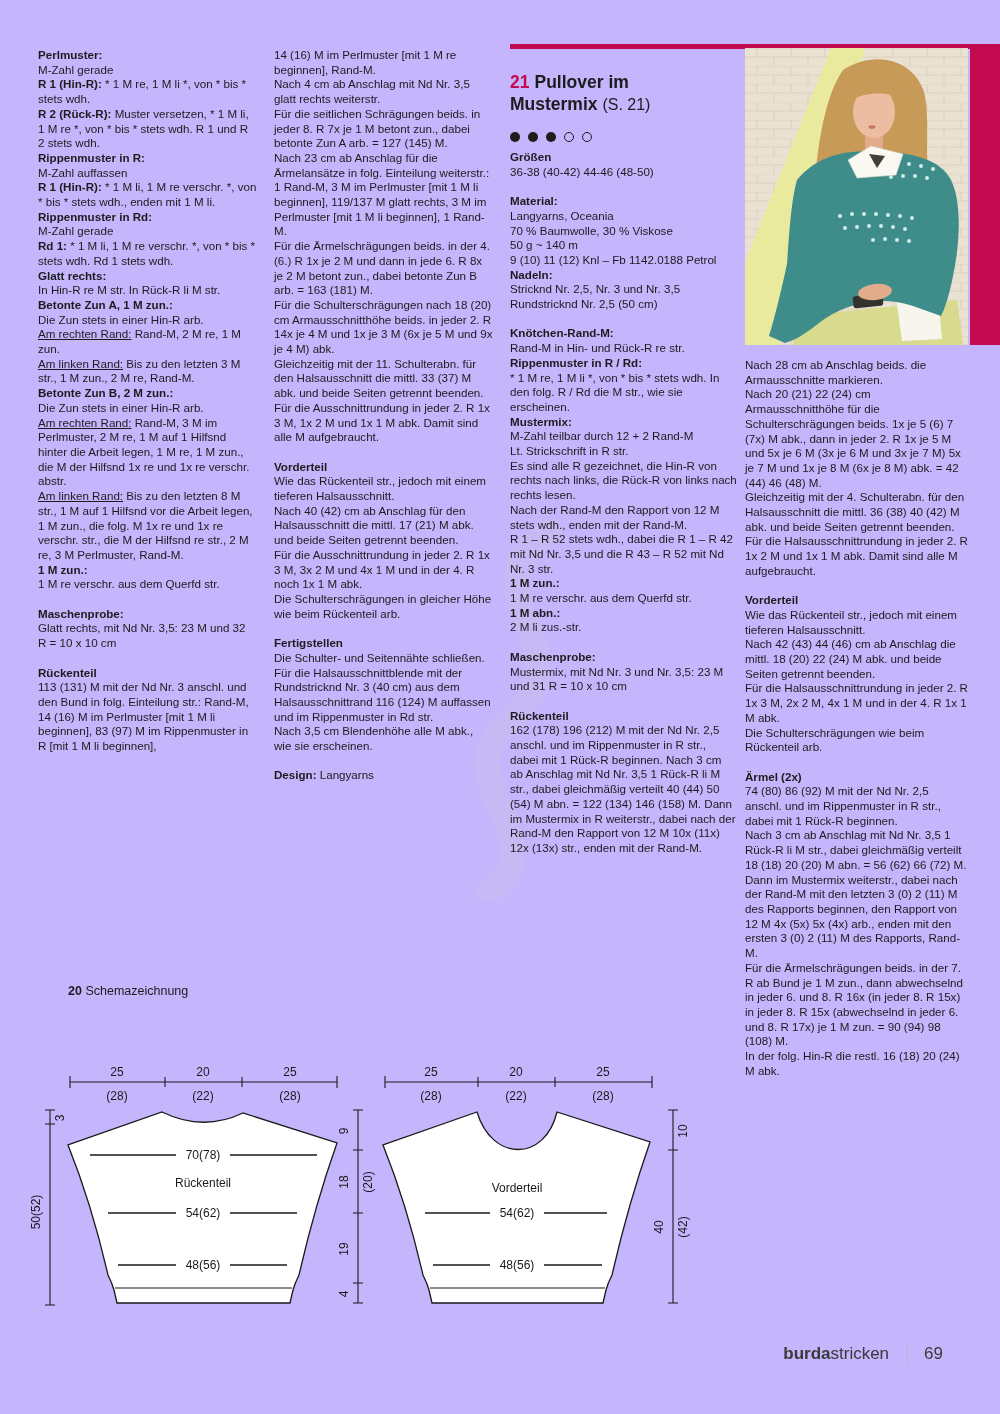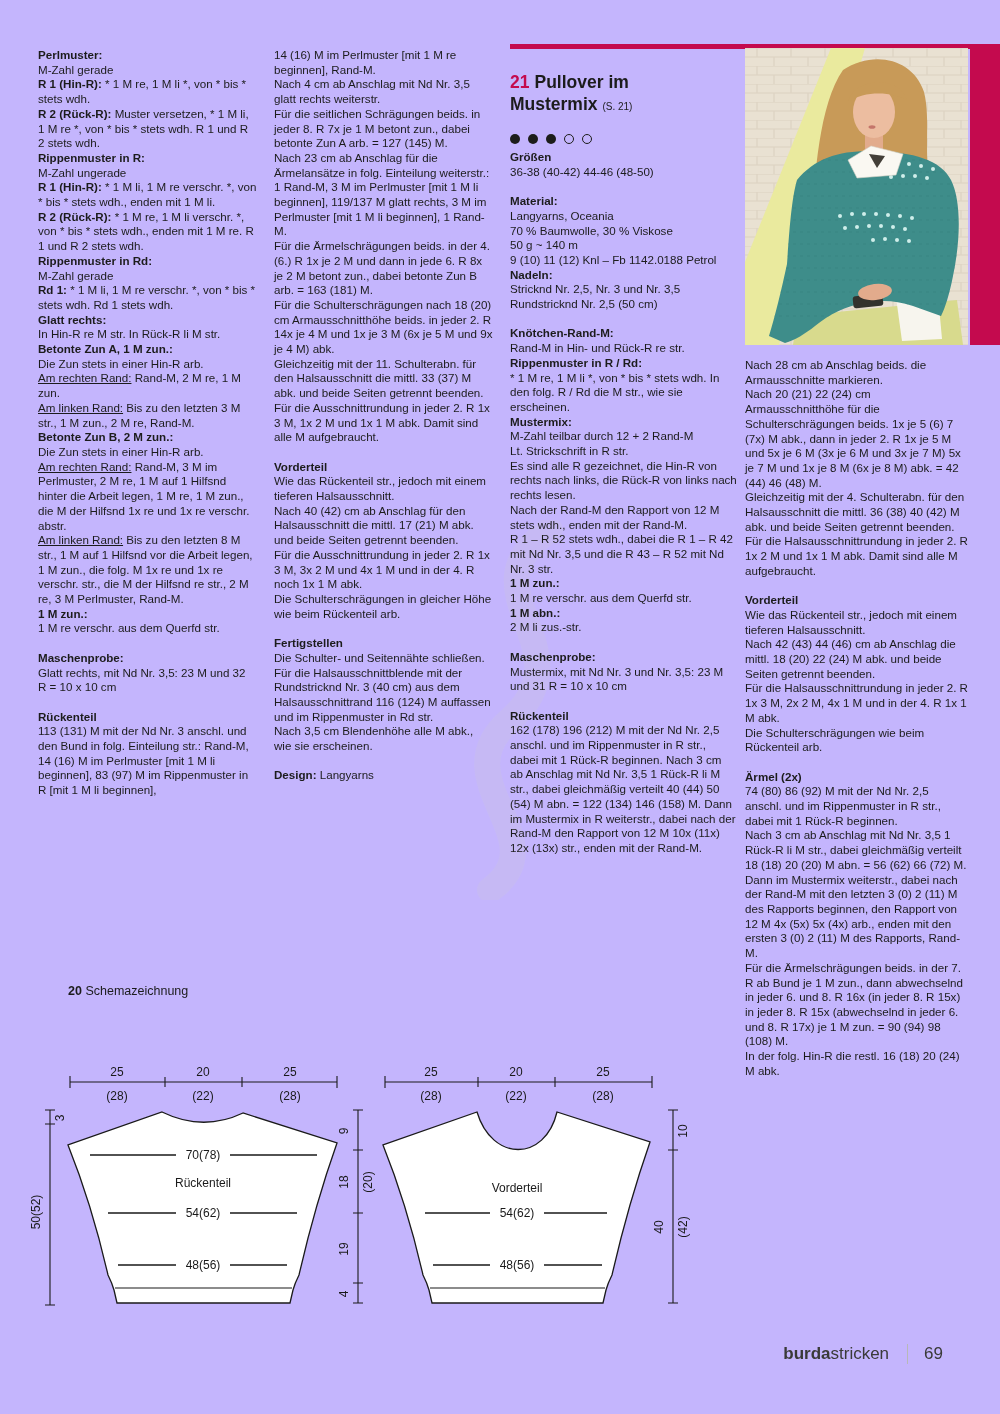--- a/index.html
+++ b/index.html
@@ -12,21 +12,21 @@
   #col4{left:745px;top:358px;width:223px;}
   .blk{margin:0;}
   .blk.gap{margin-top:14.7px;}
   .b{font-weight:700;}
   .un{text-decoration:underline;}
   .redbar{position:absolute;left:510px;top:44px;width:490px;height:5px;background:#c40a4e;}
   .redstrip{position:absolute;left:970px;top:44px;width:30px;height:301px;background:#c40a4e;}
   .c3head{position:absolute;left:510px;top:54px;width:227px;margin-top:17px;}
   .c3title{font-size:17.5px;font-weight:700;line-height:22px;}
   .c3title .num{color:#c40a4e;margin-right:5px;}
-  .c3title .ref{font-size:10px;font-weight:400;}
+  .c3title .ref{font-size:16px;font-weight:400;}
   .dots{margin-top:12px;}
   .dot{display:inline-block;width:10px;height:10px;border-radius:50%;margin-right:8px;box-sizing:border-box;}
   .dot.filled{background:#1d1d1b;}
   .dot.empty{border:1.7px solid #1d1d1b;}
   .photo{position:absolute;left:745px;top:48px;width:223px;height:297px;}
   .photo svg{display:block;width:100%;height:100%;}
   .schemlabel{position:absolute;left:68px;top:984px;font-size:12.5px;}
   .schemlabel .num{font-weight:700;}
   .schem{position:absolute;left:30px;top:1040px;width:660px;height:278px;}
   .schem text{font-size:12px;fill:#1a1a1a;font-family:"Liberation Sans",sans-serif;}
@@ -49,25 +49,24 @@
       <p class="blk"><span class="b">Perlmuster:</span><span class="un"></span><span></span></p>
 
       <p class="blk"><span class="b"></span><span class="un"></span><span>M-Zahl gerade</span></p>
 
       <p class="blk"><span class="b">R 1 (Hin-R):</span><span class="un"></span><span> * 1 M re, 1 M li *, von * bis * stets wdh.</span></p>
 
       <p class="blk"><span class="b">R 2 (Rück-R):</span><span class="un"></span><span> Muster versetzen, * 1 M li, 1 M re *, von * bis * stets wdh. R 1 und R 2 stets wdh.</span></p>
 
       <p class="blk"><span class="b">Rippenmuster in R:</span><span class="un"></span><span></span></p>
 
-      <p class="blk"><span class="b"></span><span class="un"></span><span>M-Zahl ungerade</span></p>
+      <p class="blk"><span class="b"></span><span class="un"></span><span>M-Zahl auffassen</span></p>
 
       <p class="blk"><span class="b">R 1 (Hin-R):</span><span class="un"></span><span> * 1 M li, 1 M re verschr. *, von * bis * stets wdh., enden mit 1 M li.</span></p>
 
-      <p class="blk"><span class="b">R 2 (Rück-R):</span><span class="un"></span><span> * 1 M re, 1 M li verschr. *, von * bis * stets wdh., enden mit 1 M re. R 1 und R 2 stets wdh.</span></p>
 
       <p class="blk"><span class="b">Rippenmuster in Rd:</span><span class="un"></span><span></span></p>
 
       <p class="blk"><span class="b"></span><span class="un"></span><span>M-Zahl gerade</span></p>
 
       <p class="blk"><span class="b">Rd 1:</span><span class="un"></span><span> * 1 M li, 1 M re verschr. *, von * bis * stets wdh. Rd 1 stets wdh.</span></p>
 
       <p class="blk"><span class="b">Glatt rechts:</span><span class="un"></span><span></span></p>
 
       <p class="blk"><span class="b"></span><span class="un"></span><span>In Hin-R re M str. In Rück-R li M str.</span></p>

